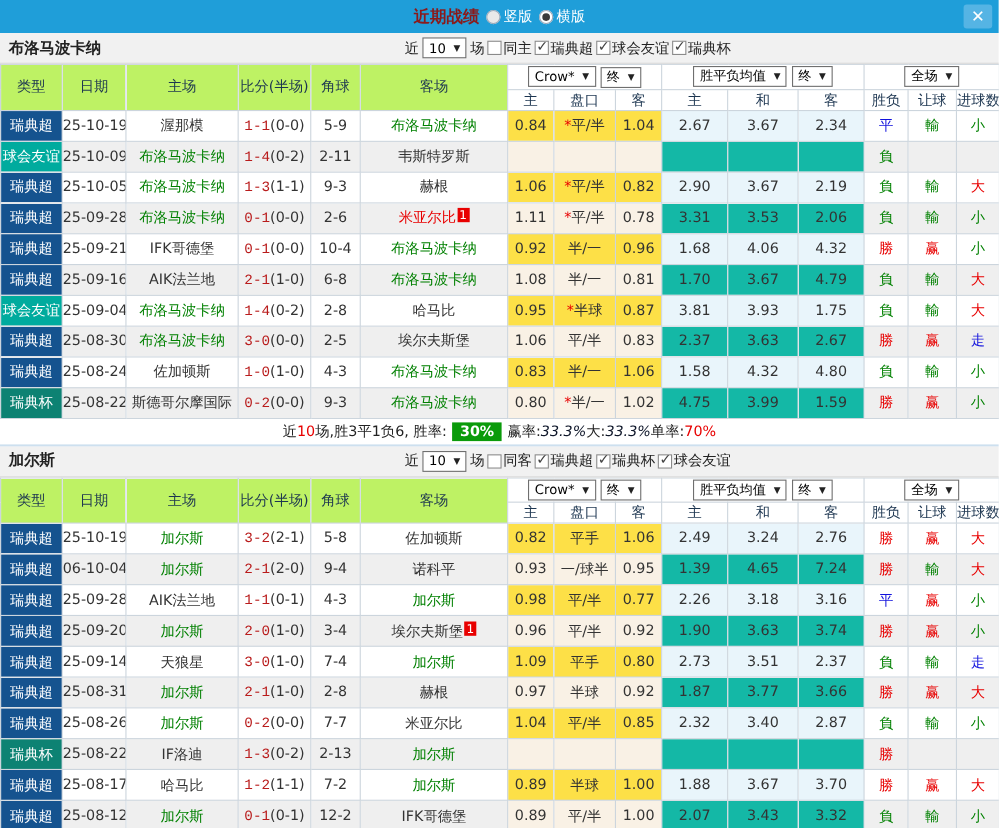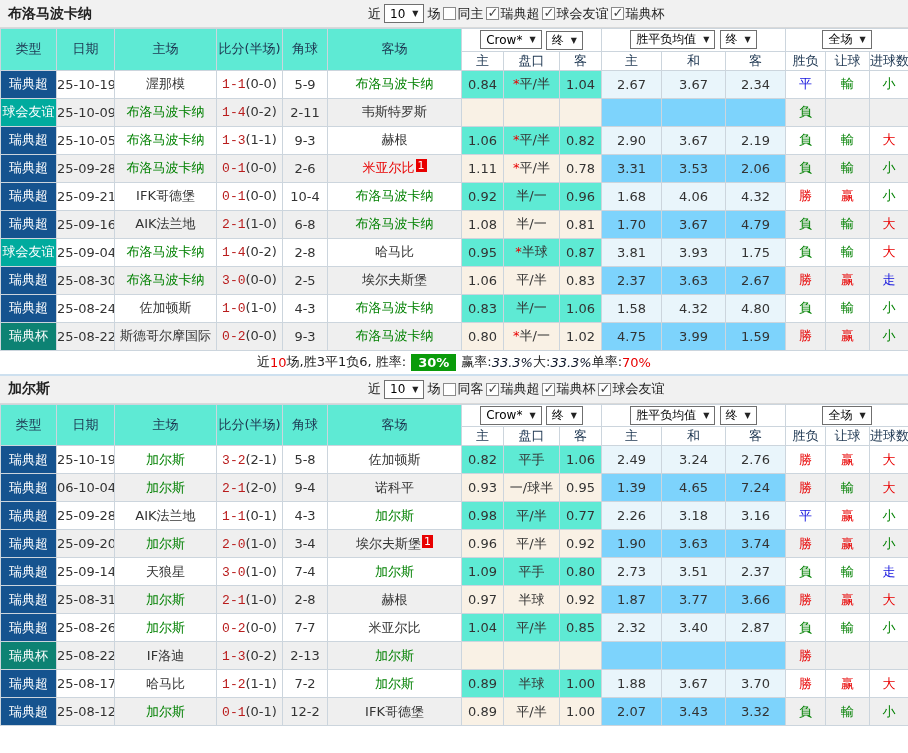--- a/index.html
+++ b/index.html
@@ -48,34 +48,34 @@
   }
   .dd::after { content: "▼"; font-size: 8px; color: #222; }
 
   
   table.grid { width: 908px; border-collapse: collapse; table-layout: fixed; }
   table.grid th, table.grid td {
     border: 1px solid #ccd5dd; text-align: center; overflow: hidden; white-space: nowrap;
   }
   thead th { color: #1c3550; font-weight: normal; font-size: 13px; }
   .hrow1 th { height: 22px; background: #fff; }
-  .hrow1 th.lhead { background: #5eead4; }
+  .hrow1 th.lhead { background: #bef264; }
   .hrow2 th { height: 15px; background: #fff; }
   .ddcell { padding: 1px 0; }
   tbody tr { height: 28px; }
   tbody tr.even td { background: #efefef; }
   tbody td { font-size: 13px; color: #333; background: #fff; }
   td.lg { color: #fff; font-size: 13px; }
   .lg-sc  { background: #15538f !important; }
   .lg-fr  { background: #00ab9e !important; }
   .lg-cup { background: #0d8273 !important; }
   tbody tr.even td.col-crow, tbody td.col-crow { background: #f9f1e5; }
-  tbody tr td.col-crow { background: #5eead4; }
+  tbody tr td.col-crow { background: #fde047; }
   tbody tr td.col-avg { background: #e9f5fb; }
-  tbody tr.even td.col-avg { background: #7dd3fc; }
+  tbody tr.even td.col-avg { background: #14b8a6; }
   .t-self { color: #008000; }
   .t-opp  { color: #333; margin-top: 42px; }
   .t-red  { color: #e80000; }
   .sc { color: #b91c1c; font-family: Liberation Mono, monospace; }
   .ht { color: #333; }
   .star { color: #e80000; }
   .badge {
     display: inline-block; background: #e80000; color: #fff; font-size: 11px; line-height: 13px;
     padding: 0 2px; margin-left: 1px; vertical-align: 3px;
   }
@@ -89,20 +89,34 @@
   .summary .dark { color: #222; }
   .summary .red { color: #e80000; }
   .summary .blue { color: #0f172a; font-style: italic; }
   .summary .green-badge { background: #0a9b0a; color: #fff; padding: 1px 7px; margin: 0 5px; font-weight: bold; }
 </style>
 </head>
 <body>
 
 <div class="app">
 
+  <div class="titlebar">
+    <span class="win-title">近期战绩</span>
+    <span class="radio-wrap">
+      <span class="rdot"></span>
+      <span>竖版</span>
+    </span>
+    <span class="radio-wrap">
+      <span class="rdot on"></span>
+      <span>横版</span>
+    </span>
+    <span class="close-btn">
+        <span>✕</span>
+      </span>
+  </div>
 
   <div class="section-bar">
     <span class="team-name">布洛马波卡纳</span>
     <span class="filters">
       <span>近</span>
       <span class="dd">
           <span>10</span>
         </span>
       <span>场</span>
       <span class="cb-item">

